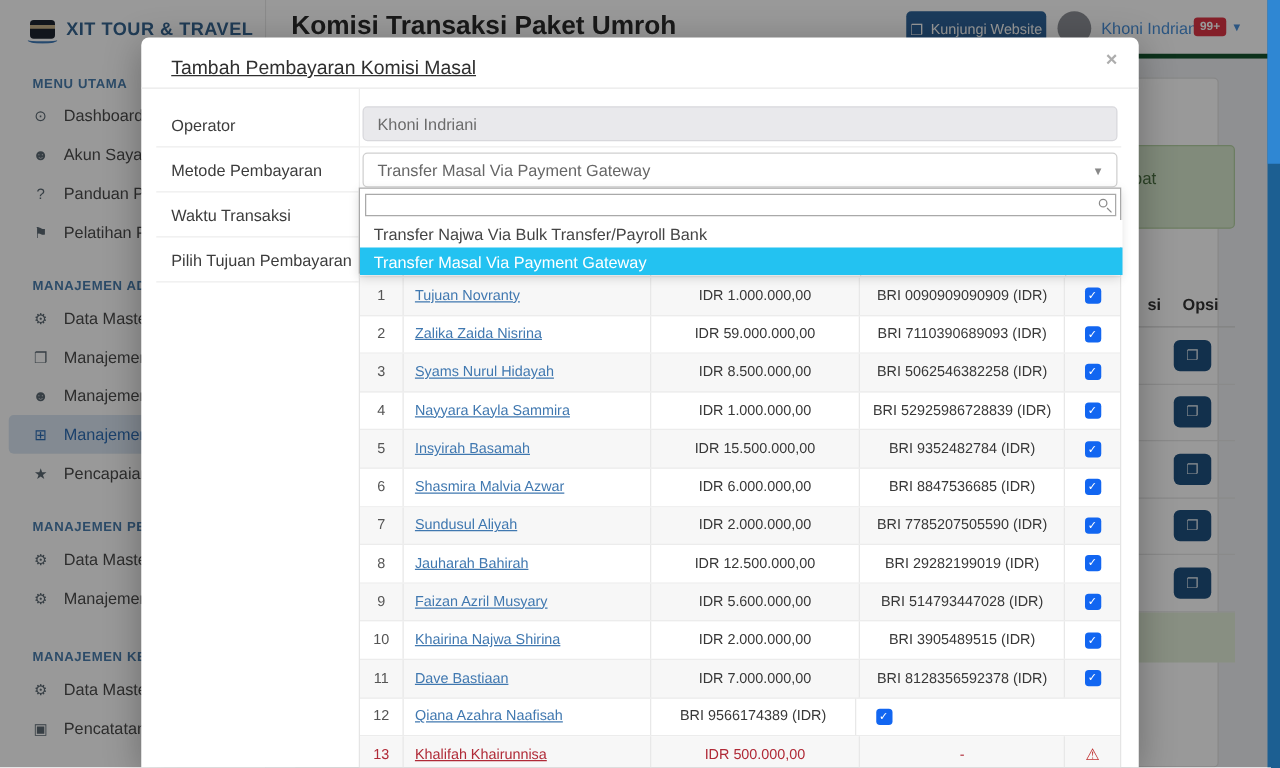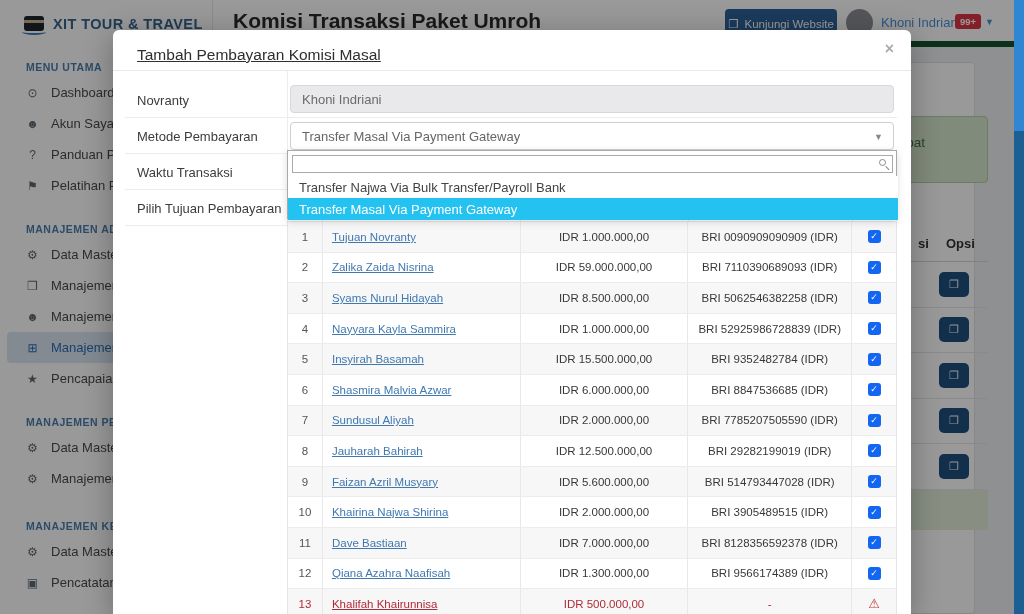--- a/index.html
+++ b/index.html
@@ -20,21 +20,21 @@
     color:#4a7eae; letter-spacing:.5px; }
   .side-header.gap { margin-top:22px; }
   .side-header.gap2 { margin-top:26px; }
   .side-item { height:31px; display:flex; align-items:center; gap:11px;
     padding-left:18px; margin:0 7px; font-size:13px; color:#4b4b4b; border-radius:4px; }
   .side-item .ic { width:15px; text-align:center; font-size:12px; color:#5d6a74; }
   .side-item.active { background:#dbe7f4; color:#2e6db4; }
   .side-item.active .ic { color:#2e6db4; }
 
   .navbar { position:absolute; left:213px; top:0; width:811px; height:47px;
-    background:#fff; border-bottom:6px solid #14532d; }
+    background:#fff; border-bottom:4px solid #14532d; }
   .page-title { position:absolute; left:20px; top:9px; font-size:21px; font-weight:bold; color:#2b2b2b; }
   .visit-btn { position:absolute; left:512px; top:9px; width:112px; height:29px;
     background:#2d6399; color:#fff; border:none; border-radius:4px;
     font-size:11.5px; display:flex; align-items:center; justify-content:center; gap:6px;
     font-family:"Liberation Sans",sans-serif; }
   .avatar { position:absolute; left:633px; top:9px; width:27px; height:27px;
     border-radius:50%; background:#8d9096; }
   .user-name { position:absolute; left:668px; top:15px; font-size:13px; color:#4a90d9; }
   .notif-badge { position:absolute; left:742px; top:14px; background:#dc3545; color:#fff;
     font-size:9.5px; font-weight:bold; padding:2px 5px; border-radius:3px; }
@@ -236,21 +236,21 @@
 <div class="modal">
   <div class="modal-title">Tambah Pembayaran Komisi Masal</div>
   <button class="modal-close">×</button>
   <div class="modal-hline"></div>
   <div class="vdiv"></div>
   <div class="row-line-full"></div>
   <div class="row-line" style="top:123px"></div>
   <div class="row-line" style="top:159px"></div>
   <div class="row-line" style="top:195px"></div>
 
-  <div class="f-label" style="top:63px">Novranty</div>
+  <div class="f-label" style="top:63px">Operator</div>
   <div class="f-label" style="top:99px">Metode Pembayaran</div>
   <div class="f-label" style="top:135px">Waktu Transaksi</div>
   <div class="f-label" style="top:171px">Pilih Tujuan Pembayaran</div>
 
   <input class="operator-input" readonly="" value="Khoni Indriani" style="">
 
   <div class="select-box">
     <span>Transfer Masal Via Payment Gateway</span>
     <span class="select-caret">▼</span>
   </div>
@@ -383,21 +383,20 @@
         <div class="cell c-bank">BRI 8128356592378 (IDR)</div>
         <div class="cell c-chk">
           <span class="chk">✓</span>
         </div>
       </div>
       <div class="t-row">
         <div class="cell c-no">12</div>
         <div class="cell c-name">
           <a href="#">Qiana Azahra Naafisah</a>
         </div>
-        <div class="cell c-amt">IDR 1.300.000,00</div>
         <div class="cell c-bank">BRI 9566174389 (IDR)</div>
         <div class="cell c-chk">
           <span class="chk">✓</span>
         </div>
       </div>
       <div class="t-row danger">
         <div class="cell c-no">13</div>
         <div class="cell c-name">
           <a href="#">Khalifah Khairunnisa</a>
         </div>

